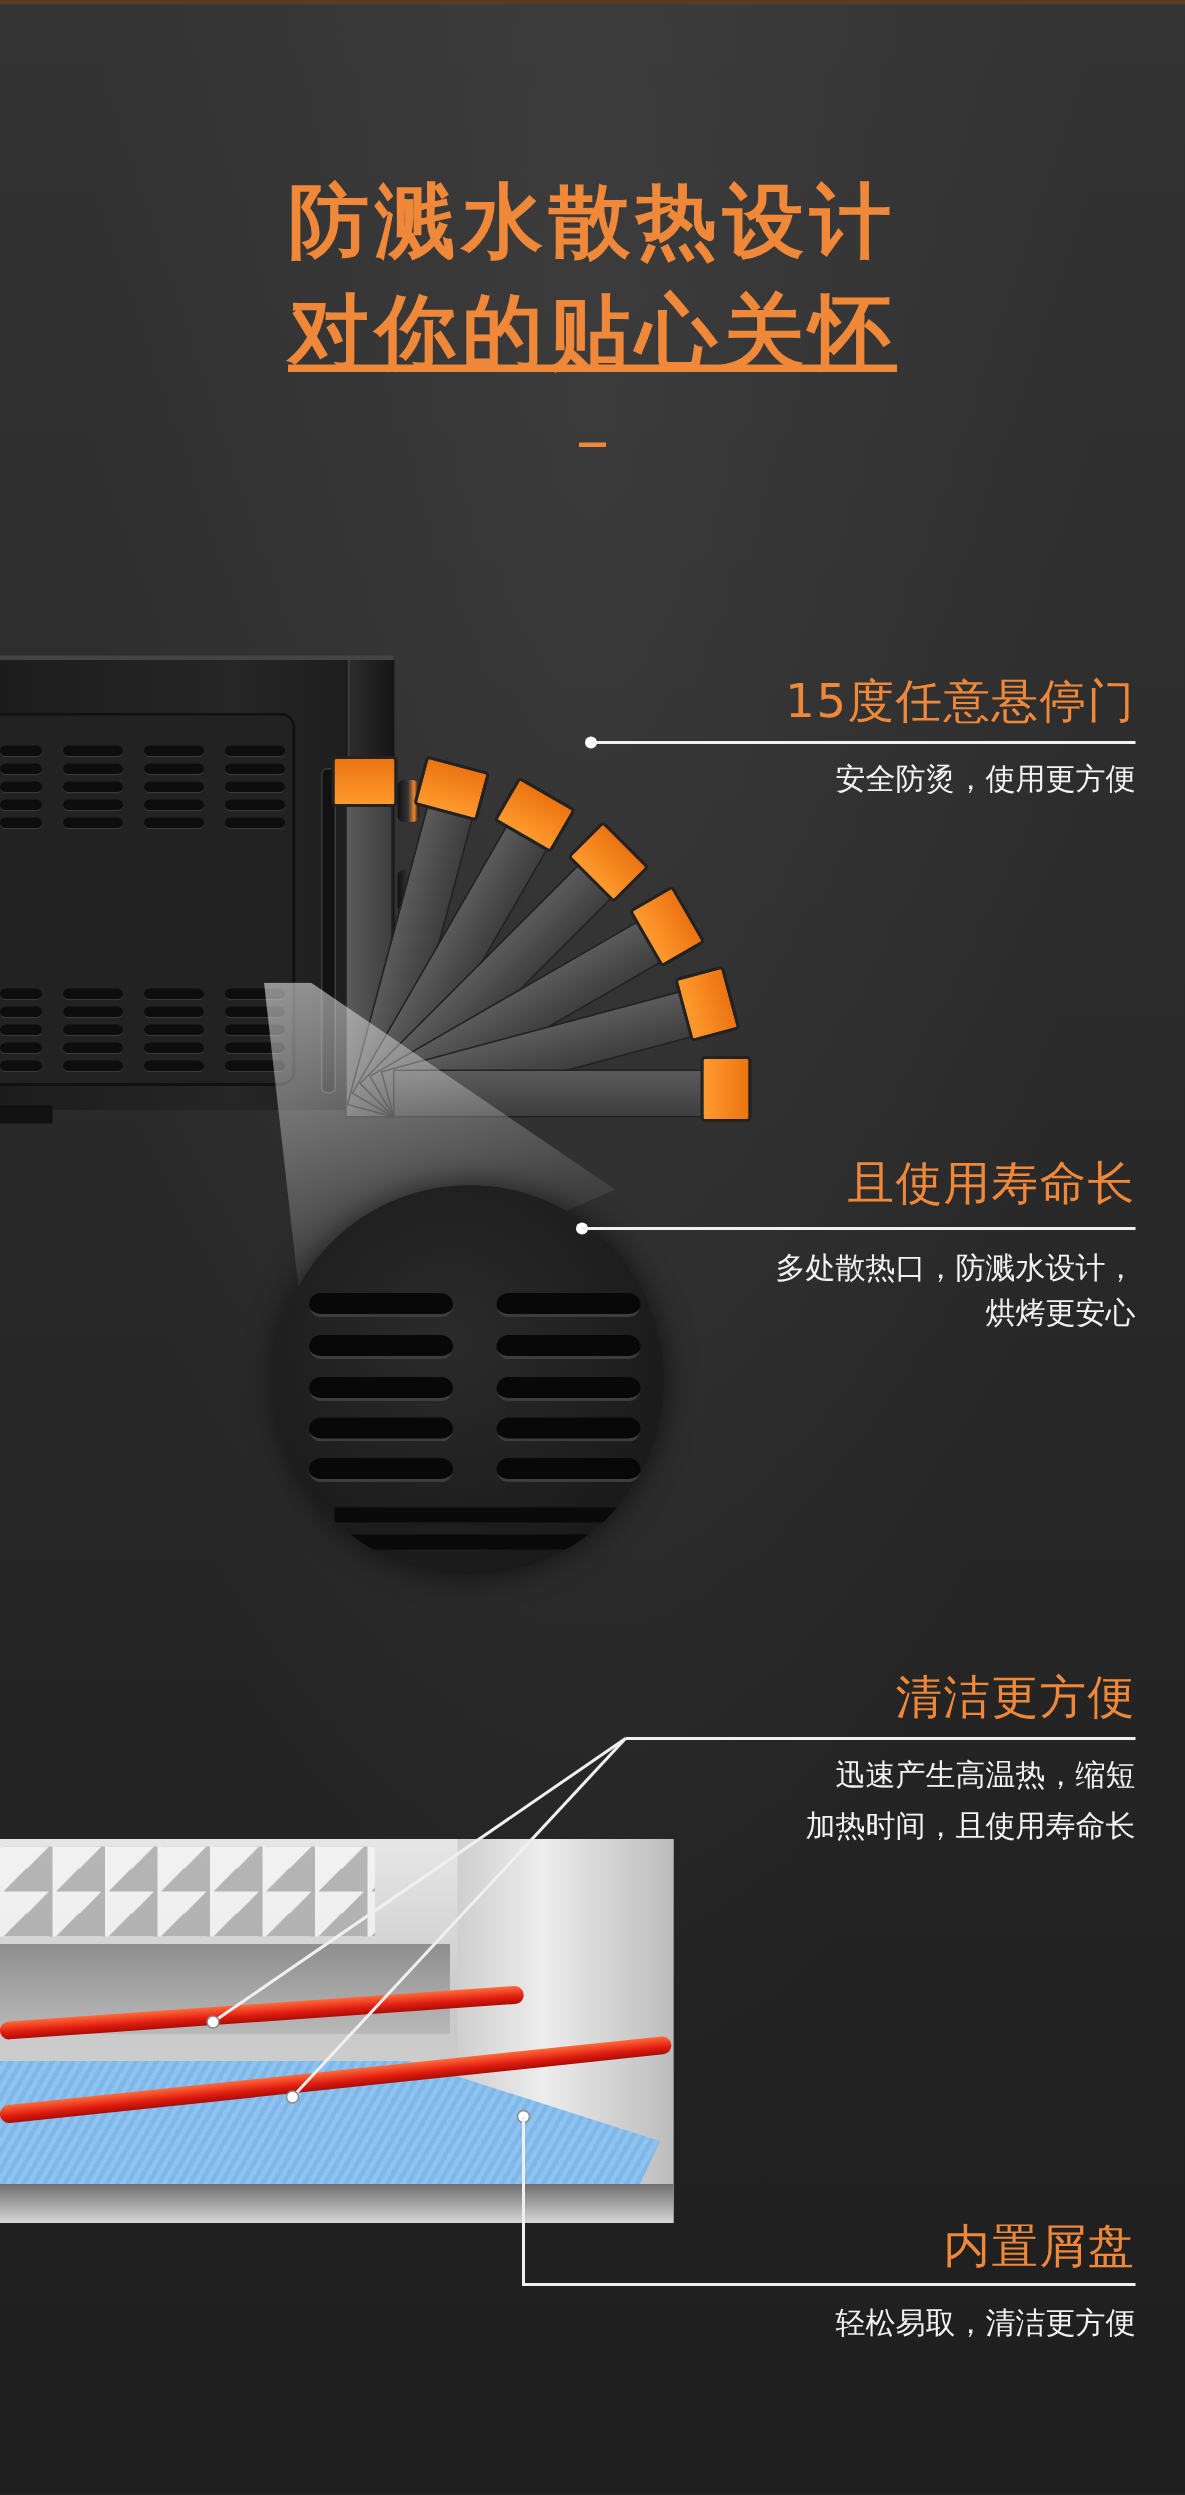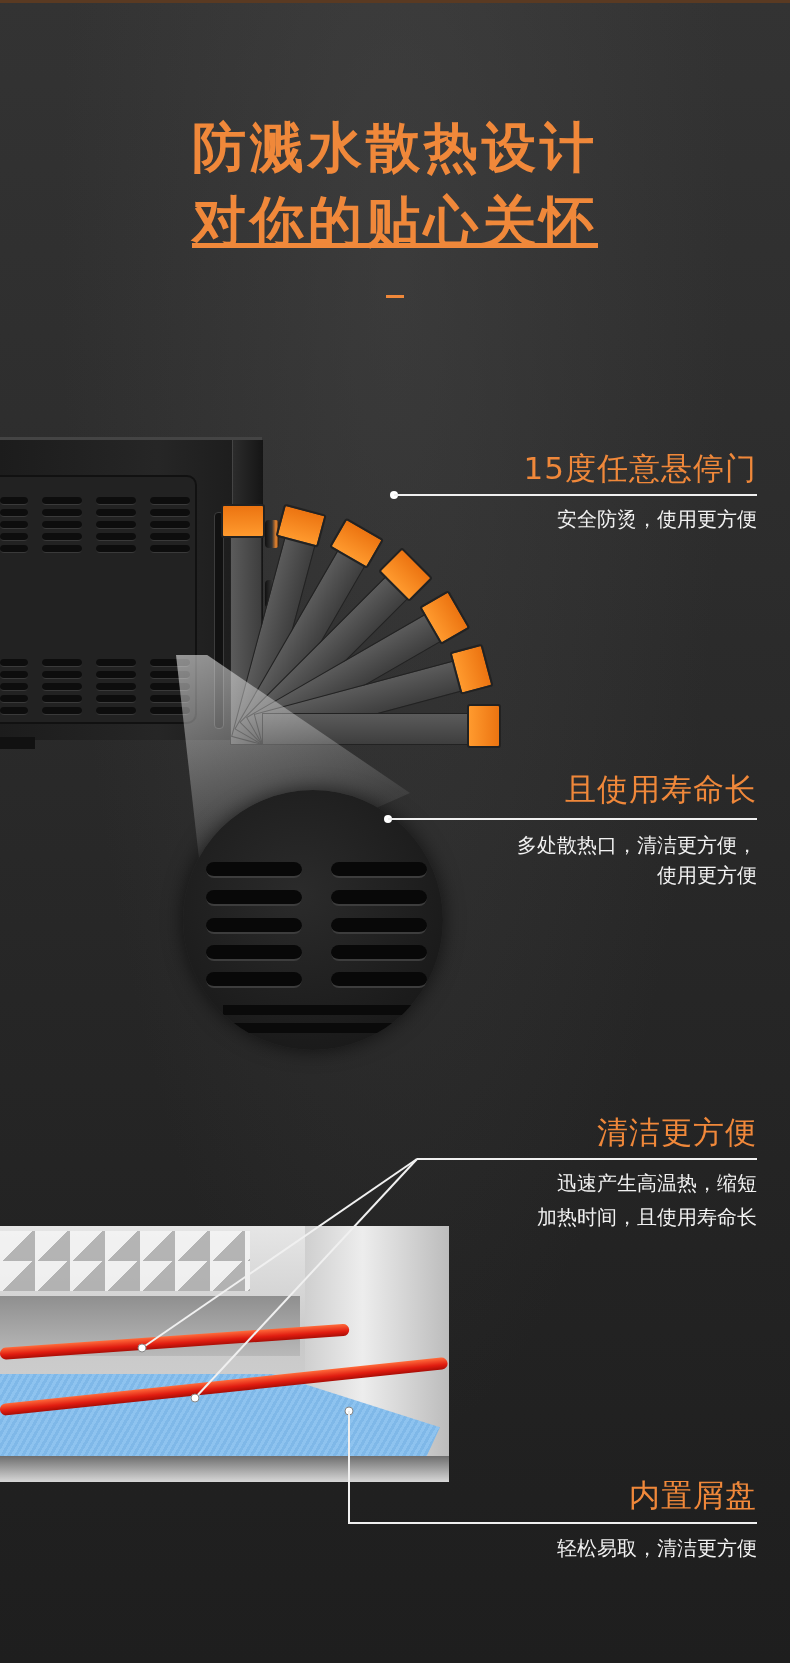--- a/index.html
+++ b/index.html
@@ -203,22 +203,22 @@
   <div class="zslot" style="left:148px;top:155px;"></div>
   <div class="zslot" style="left:23px;top:182px;"></div>
   <div class="zslot" style="left:148px;top:182px;"></div>
   <div class="zbar" style="top:215px;"></div>
   <div class="zbar" style="top:233px;"></div>
 </div>
 
 <div class="feature-title" style="top:771px;">且使用寿命长</div>
 <div class="dot" style="left:384px;top:815px;"></div>
 <div class="hline" style="left:388px;top:818px;width:369px;"></div>
-<div class="feature-sub" style="top:830px;">多处散热口，清洁更方便，</div>
-<div class="feature-sub" style="top:860px;">使用更方便</div>
+<div class="feature-sub" style="top:830px;">多处散热口，防溅水设计，</div>
+<div class="feature-sub" style="top:860px;">烘烤更安心</div>
 
 <div class="feature-title" style="top:1114px;">清洁更方便</div>
 <div class="hline" style="left:417px;top:1158px;width:340px;"></div>
 <div class="feature-sub" style="top:1168px;">迅速产生高温热，缩短</div>
 <div class="feature-sub" style="top:1202px;">加热时间，且使用寿命长</div>
 
 <div class="interior">
   <div class="studs"></div>
   <div class="back-wall"></div>
   <div class="side-wall"></div>
@@ -231,14 +231,14 @@
 <svg style="position:absolute;left:0;top:0;" width="790" height="1663">
   <line x1="417" y1="1159" x2="142" y2="1348" stroke="#f0f0f0" stroke-width="2"></line>
   <line x1="417" y1="1159" x2="195" y2="1398" stroke="#f0f0f0" stroke-width="2"></line>
   <circle cx="142" cy="1348" r="4" fill="#fff" stroke="#888" stroke-width="1"></circle>
   <circle cx="195" cy="1398" r="4" fill="#fff" stroke="#888" stroke-width="1"></circle>
   <circle cx="349" cy="1411" r="4" fill="#fff" stroke="#888" stroke-width="1"></circle>
 </svg>
 
 <div class="vline" style="left:348px;top:1411px;height:113px;"></div>
 <div class="hline" style="left:348px;top:1522px;width:409px;"></div>
-<div class="feature-title" style="top:1480px;font-family:Liberation Mono, monospace;">内置屑盘</div>
+<div class="feature-title" style="top:1480px;">内置屑盘</div>
 <div class="feature-sub" style="top:1533px;">轻松易取，清洁更方便</div>
 
 </body></html>

